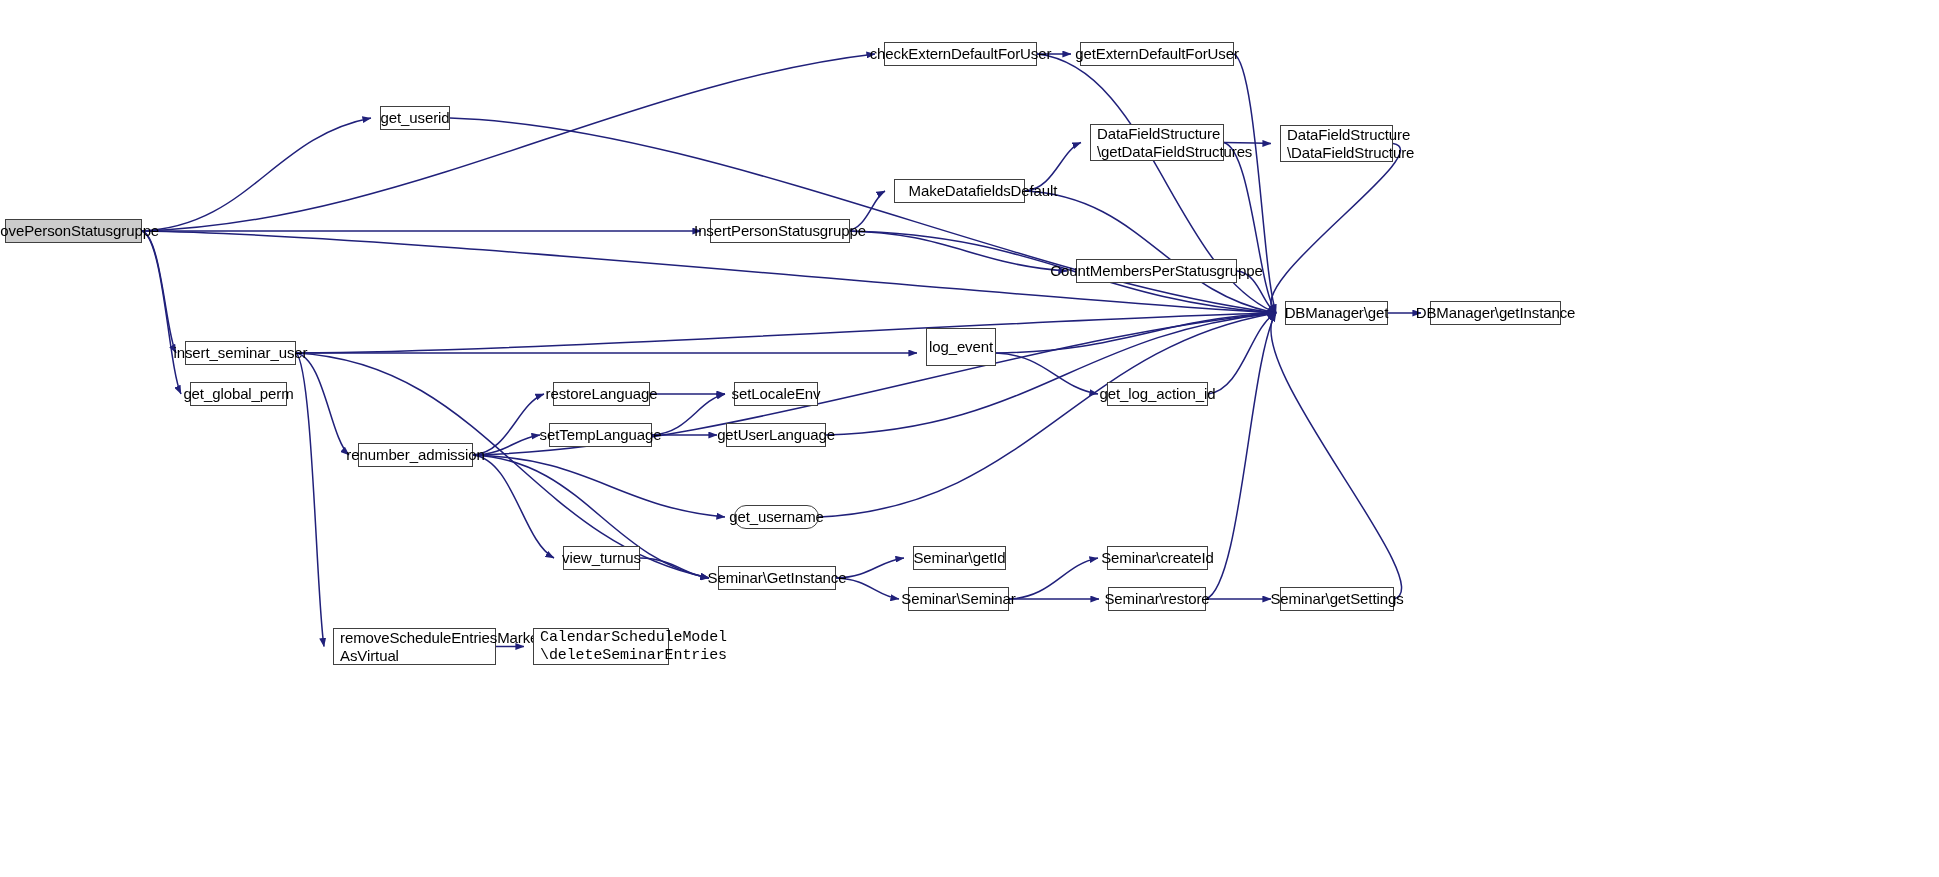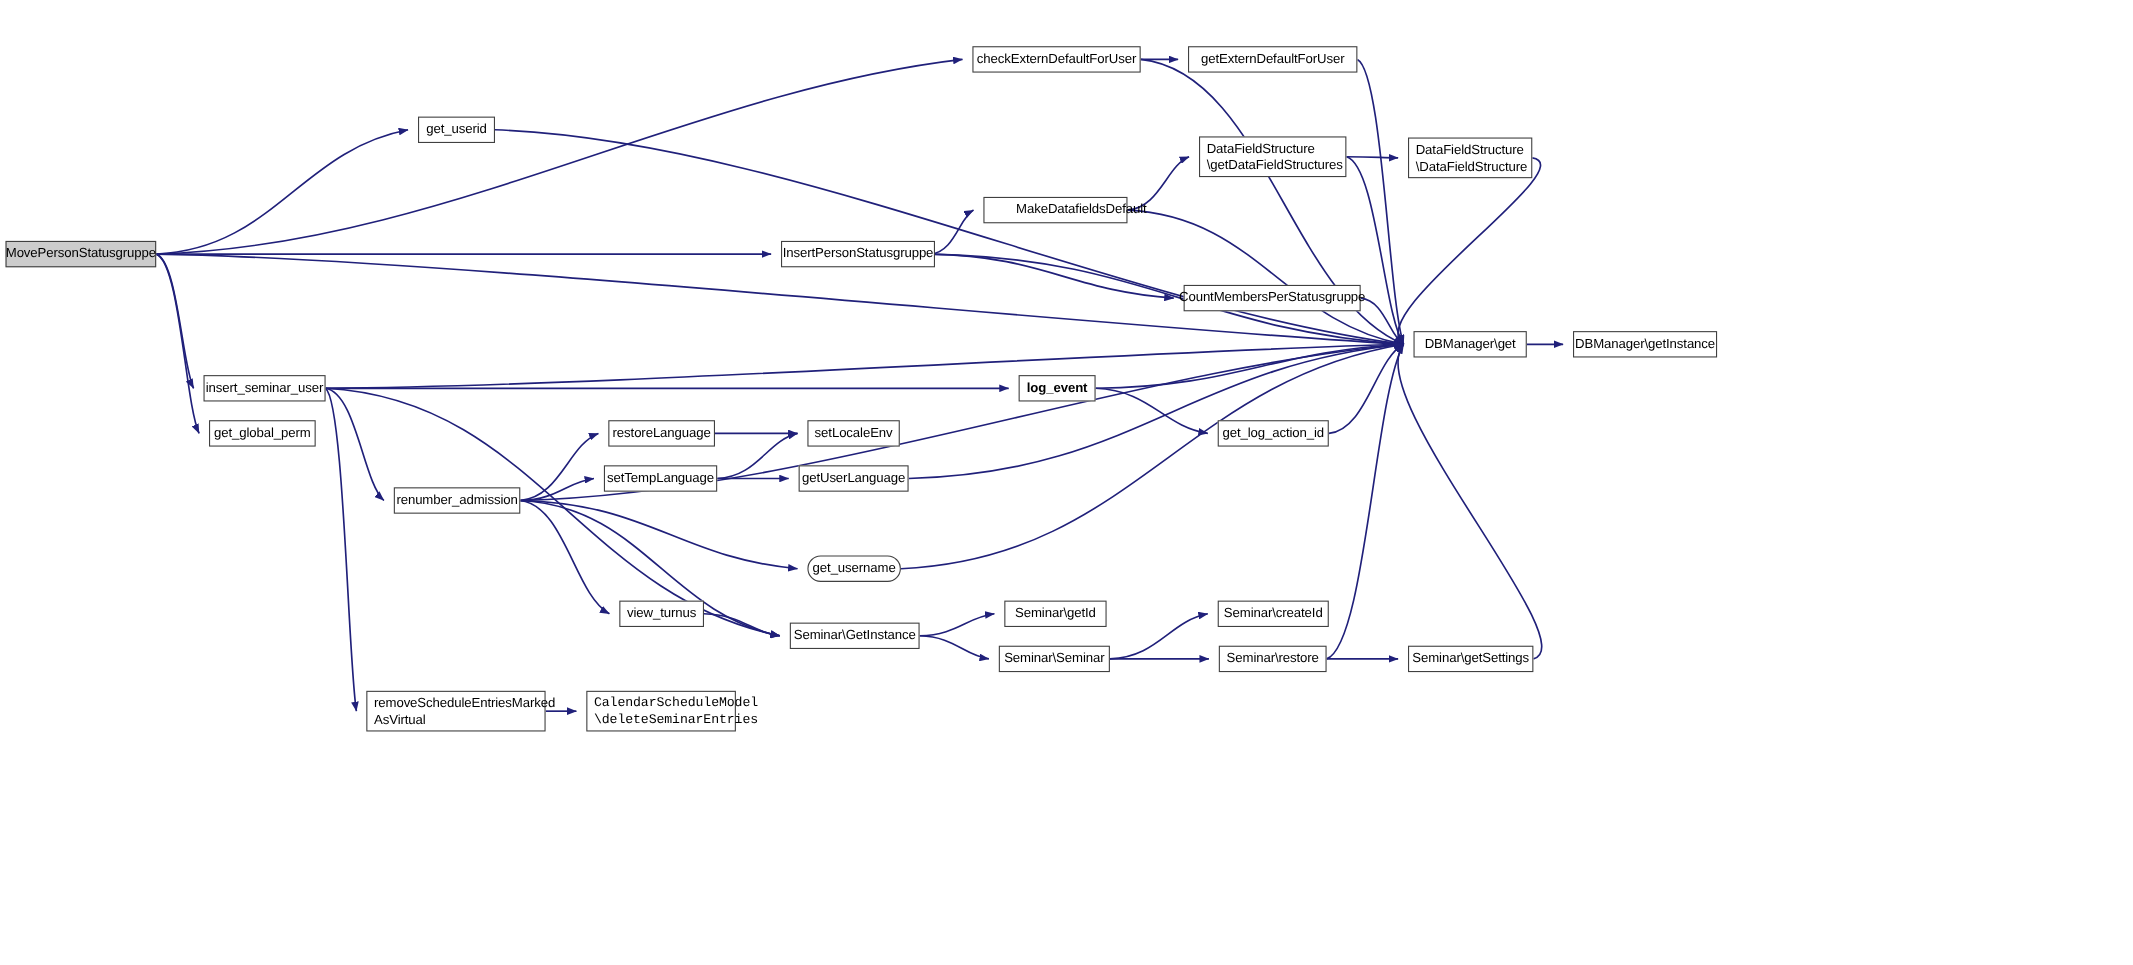--- a/index.html
+++ b/index.html
@@ -5,21 +5,21 @@
   html,body{margin:0;padding:0;background:#ffffff;}
   body{font-family:"Liberation Sans", sans-serif;}
   #canvas{position:relative;width:1939px;height:877px;background:#fff;overflow:hidden;}
   #edges{position:absolute;left:0;top:0;width:1939px;height:877px;}
   .node{
     position:absolute;
     box-sizing:border-box;
     border:1px solid #404040;
     background:#ffffff;
     color:#000000;
-    font-size:12px;
+    font-size:15px;
     line-height:1.16;
     display:flex;
     align-items:center;
     justify-content:center;
     text-align:center;
     white-space:pre;
     letter-spacing:-0.1px;
   }
   .node.highlight{background:#cccccc;border-color:#404040;}
   .node.two-line{line-height:1.2;}
@@ -92,21 +92,21 @@
       <div class="node" style="left: 1080px; top: 42px; width: 154px; height: 24px;">getExternDefaultForUser</div>
       <div class="node" style="left: 380px; top: 106px; width: 70px; height: 24px;">get_userid</div>
       <div class="node two-line" style="left: 1090px; top: 124px; width: 134px; height: 37px; flex-direction: column; justify-content: center; align-items: flex-start; padding-left: 6px; text-align: left;"><span>DataFieldStructure</span><span>\getDataFieldStructures</span></div>
       <div class="node two-line" style="left: 1280px; top: 125px; width: 113px; height: 37px; flex-direction: column; justify-content: center; align-items: flex-start; padding-left: 6px; text-align: left;"><span>DataFieldStructure</span><span>\DataFieldStructure</span></div>
       <div class="node" style="left: 894px; top: 179px; width: 131px; height: 24px; padding-left: 47px;">MakeDatafieldsDefault</div>
       <div class="node" style="left: 710px; top: 219px; width: 140px; height: 24px;">InsertPersonStatusgruppe</div>
       <div class="node" style="left: 1076px; top: 259px; width: 161px; height: 24px;">CountMembersPerStatusgruppe</div>
       <div class="node" style="left: 1285px; top: 301px; width: 103px; height: 24px;">DBManager\get</div>
       <div class="node" style="left: 1430px; top: 301px; width: 131px; height: 24px;">DBManager\getInstance</div>
       <div class="node" style="left: 185px; top: 341px; width: 111px; height: 24px;">insert_seminar_user</div>
-      <div class="node" style="left: 926px; top: 341px; width: 70px; height: 24px; font-weight: bold;">log_event</div>
+      <div class="node" style="left: 926px; top: 328px; width: 70px; height: 38px;">log_event</div>
       <div class="node" style="left: 1107px; top: 382px; width: 101px; height: 24px;">get_log_action_id</div>
       <div class="node" style="left: 190px; top: 382px; width: 97px; height: 24px;">get_global_perm</div>
       <div class="node" style="left: 553px; top: 382px; width: 97px; height: 24px;">restoreLanguage</div>
       <div class="node" style="left: 734px; top: 382px; width: 84px; height: 24px;">setLocaleEnv</div>
       <div class="node" style="left: 549px; top: 423px; width: 103px; height: 24px;">setTempLanguage</div>
       <div class="node" style="left: 726px; top: 423px; width: 100px; height: 24px;">getUserLanguage</div>
       <div class="node" style="left: 358px; top: 443px; width: 115px; height: 24px;">renumber_admission</div>
       <div class="node" style="left: 734px; top: 505px; width: 85px; height: 24px; border-radius: 12px;">get_username</div>
       <div class="node" style="left: 563px; top: 546px; width: 77px; height: 24px;">view_turnus</div>
       <div class="node" style="left: 913px; top: 546px; width: 93px; height: 24px;">Seminar\getId</div>

